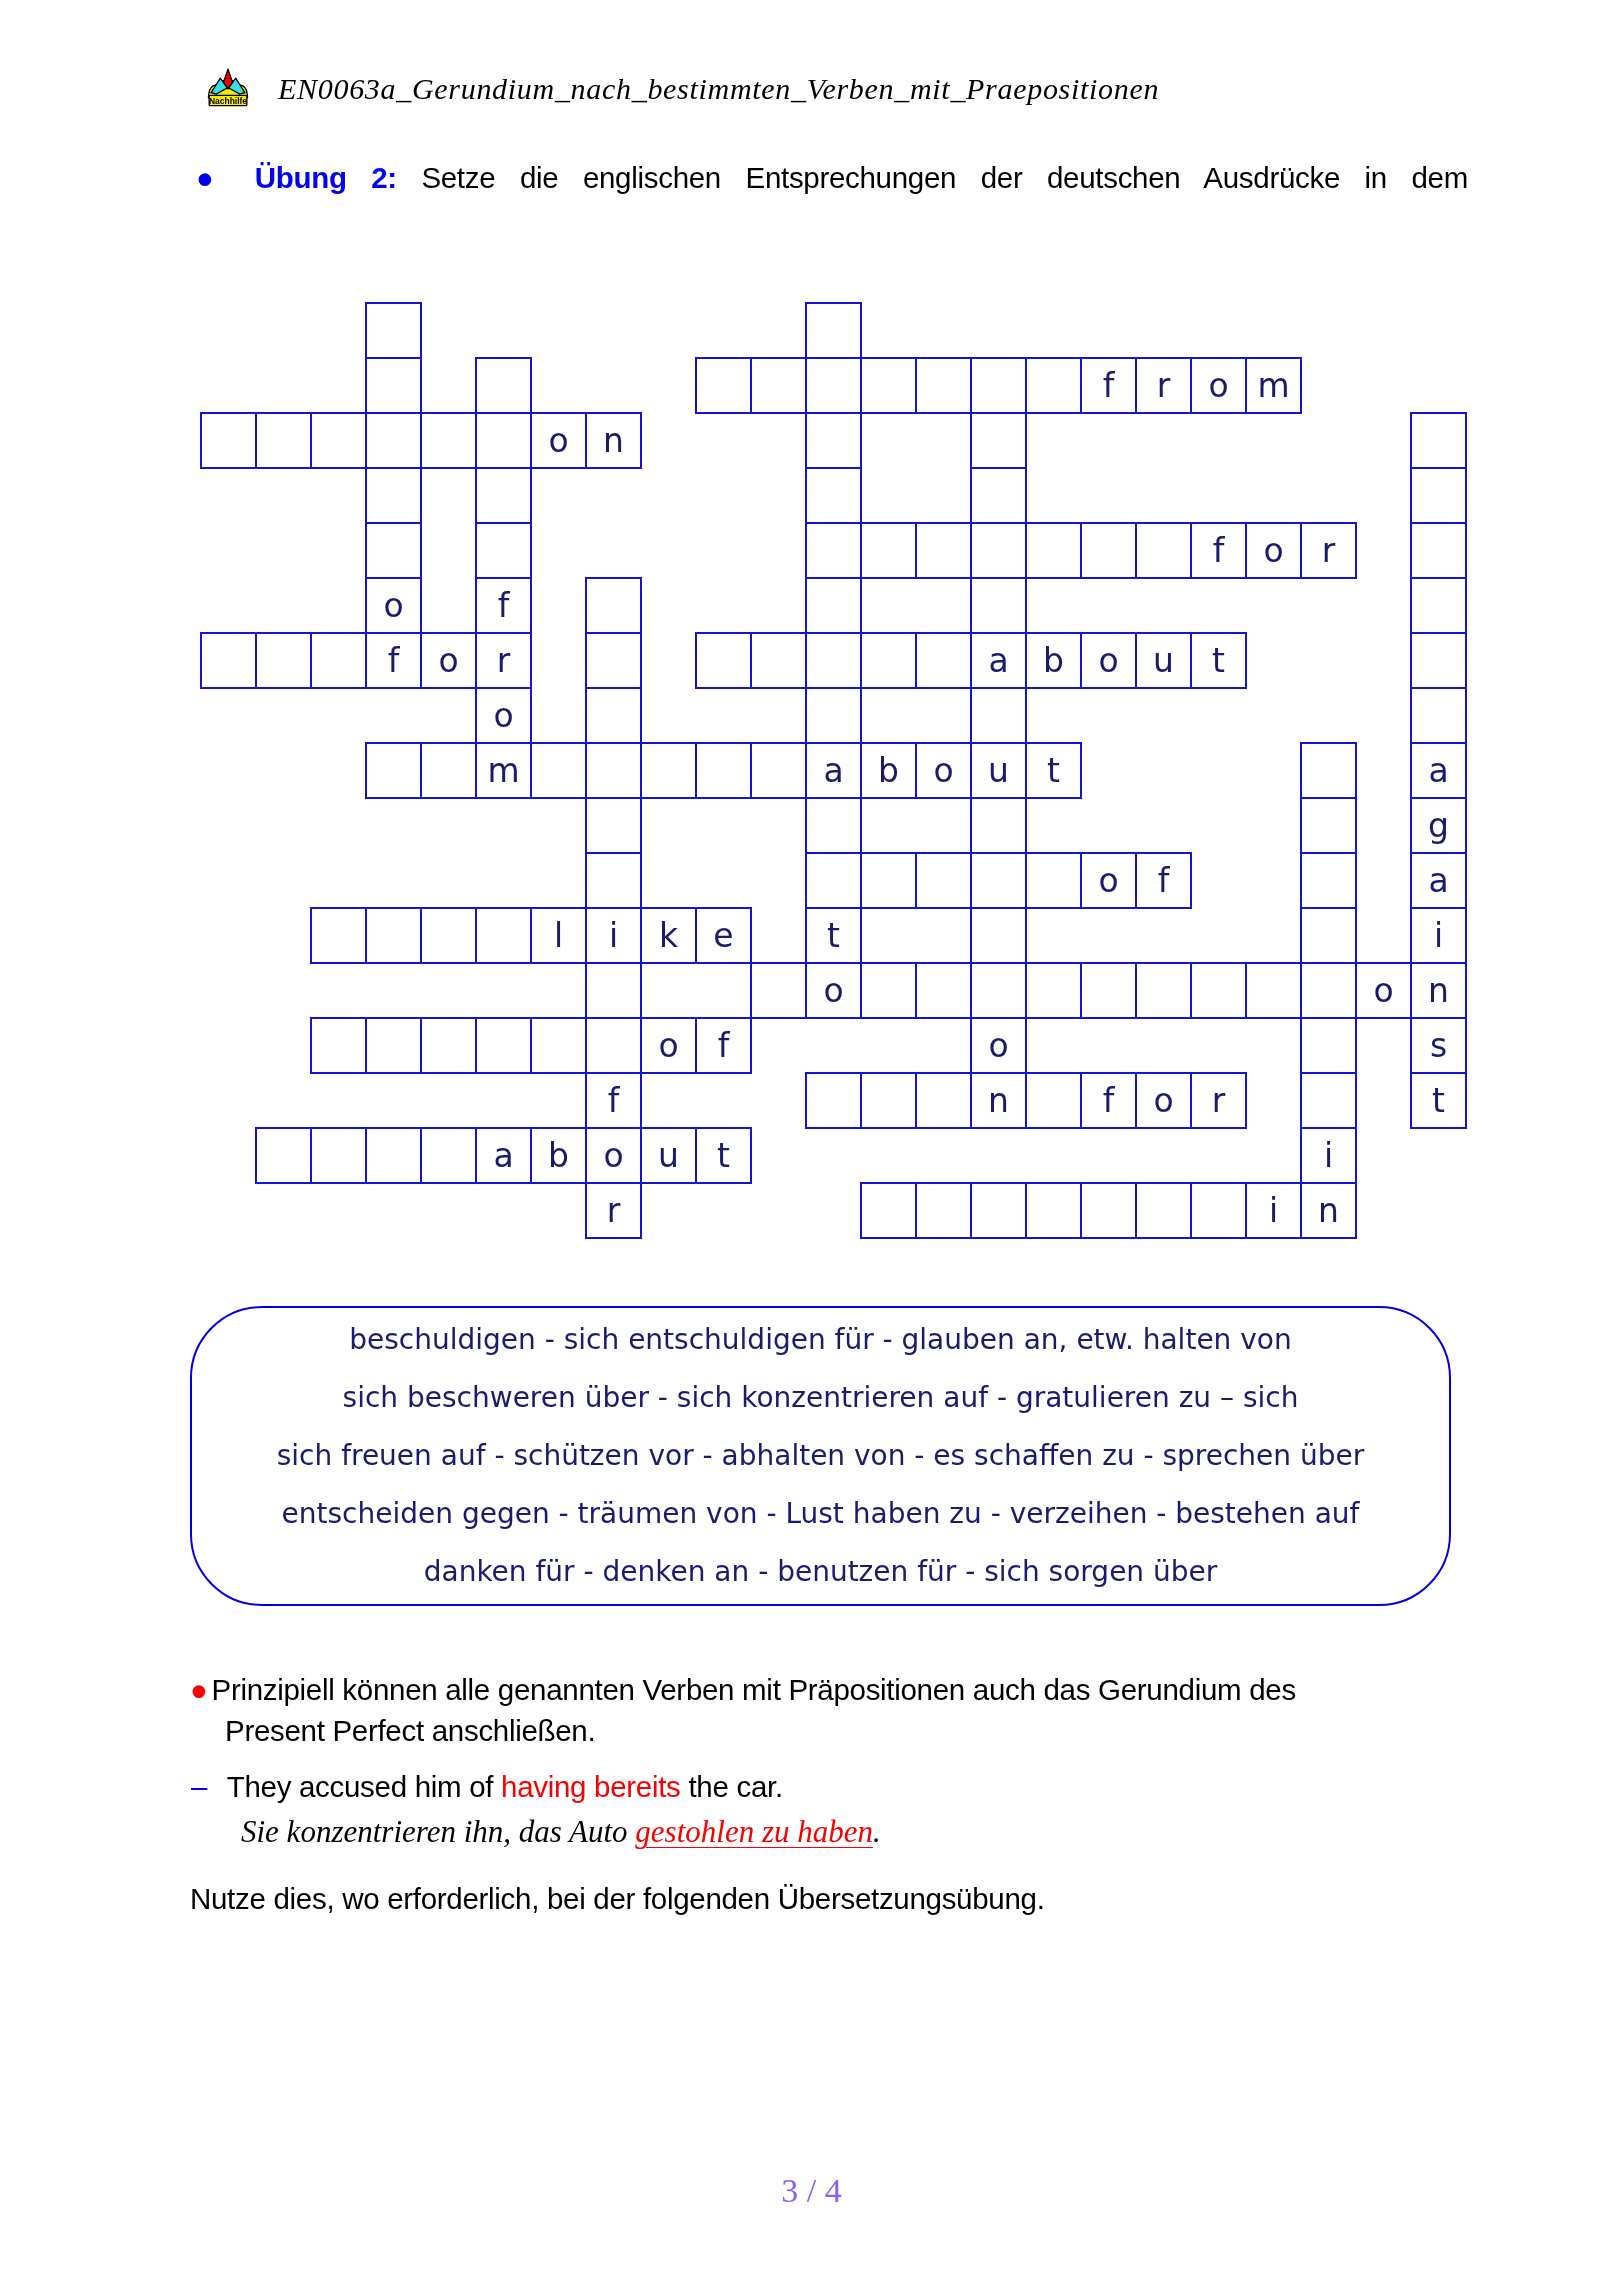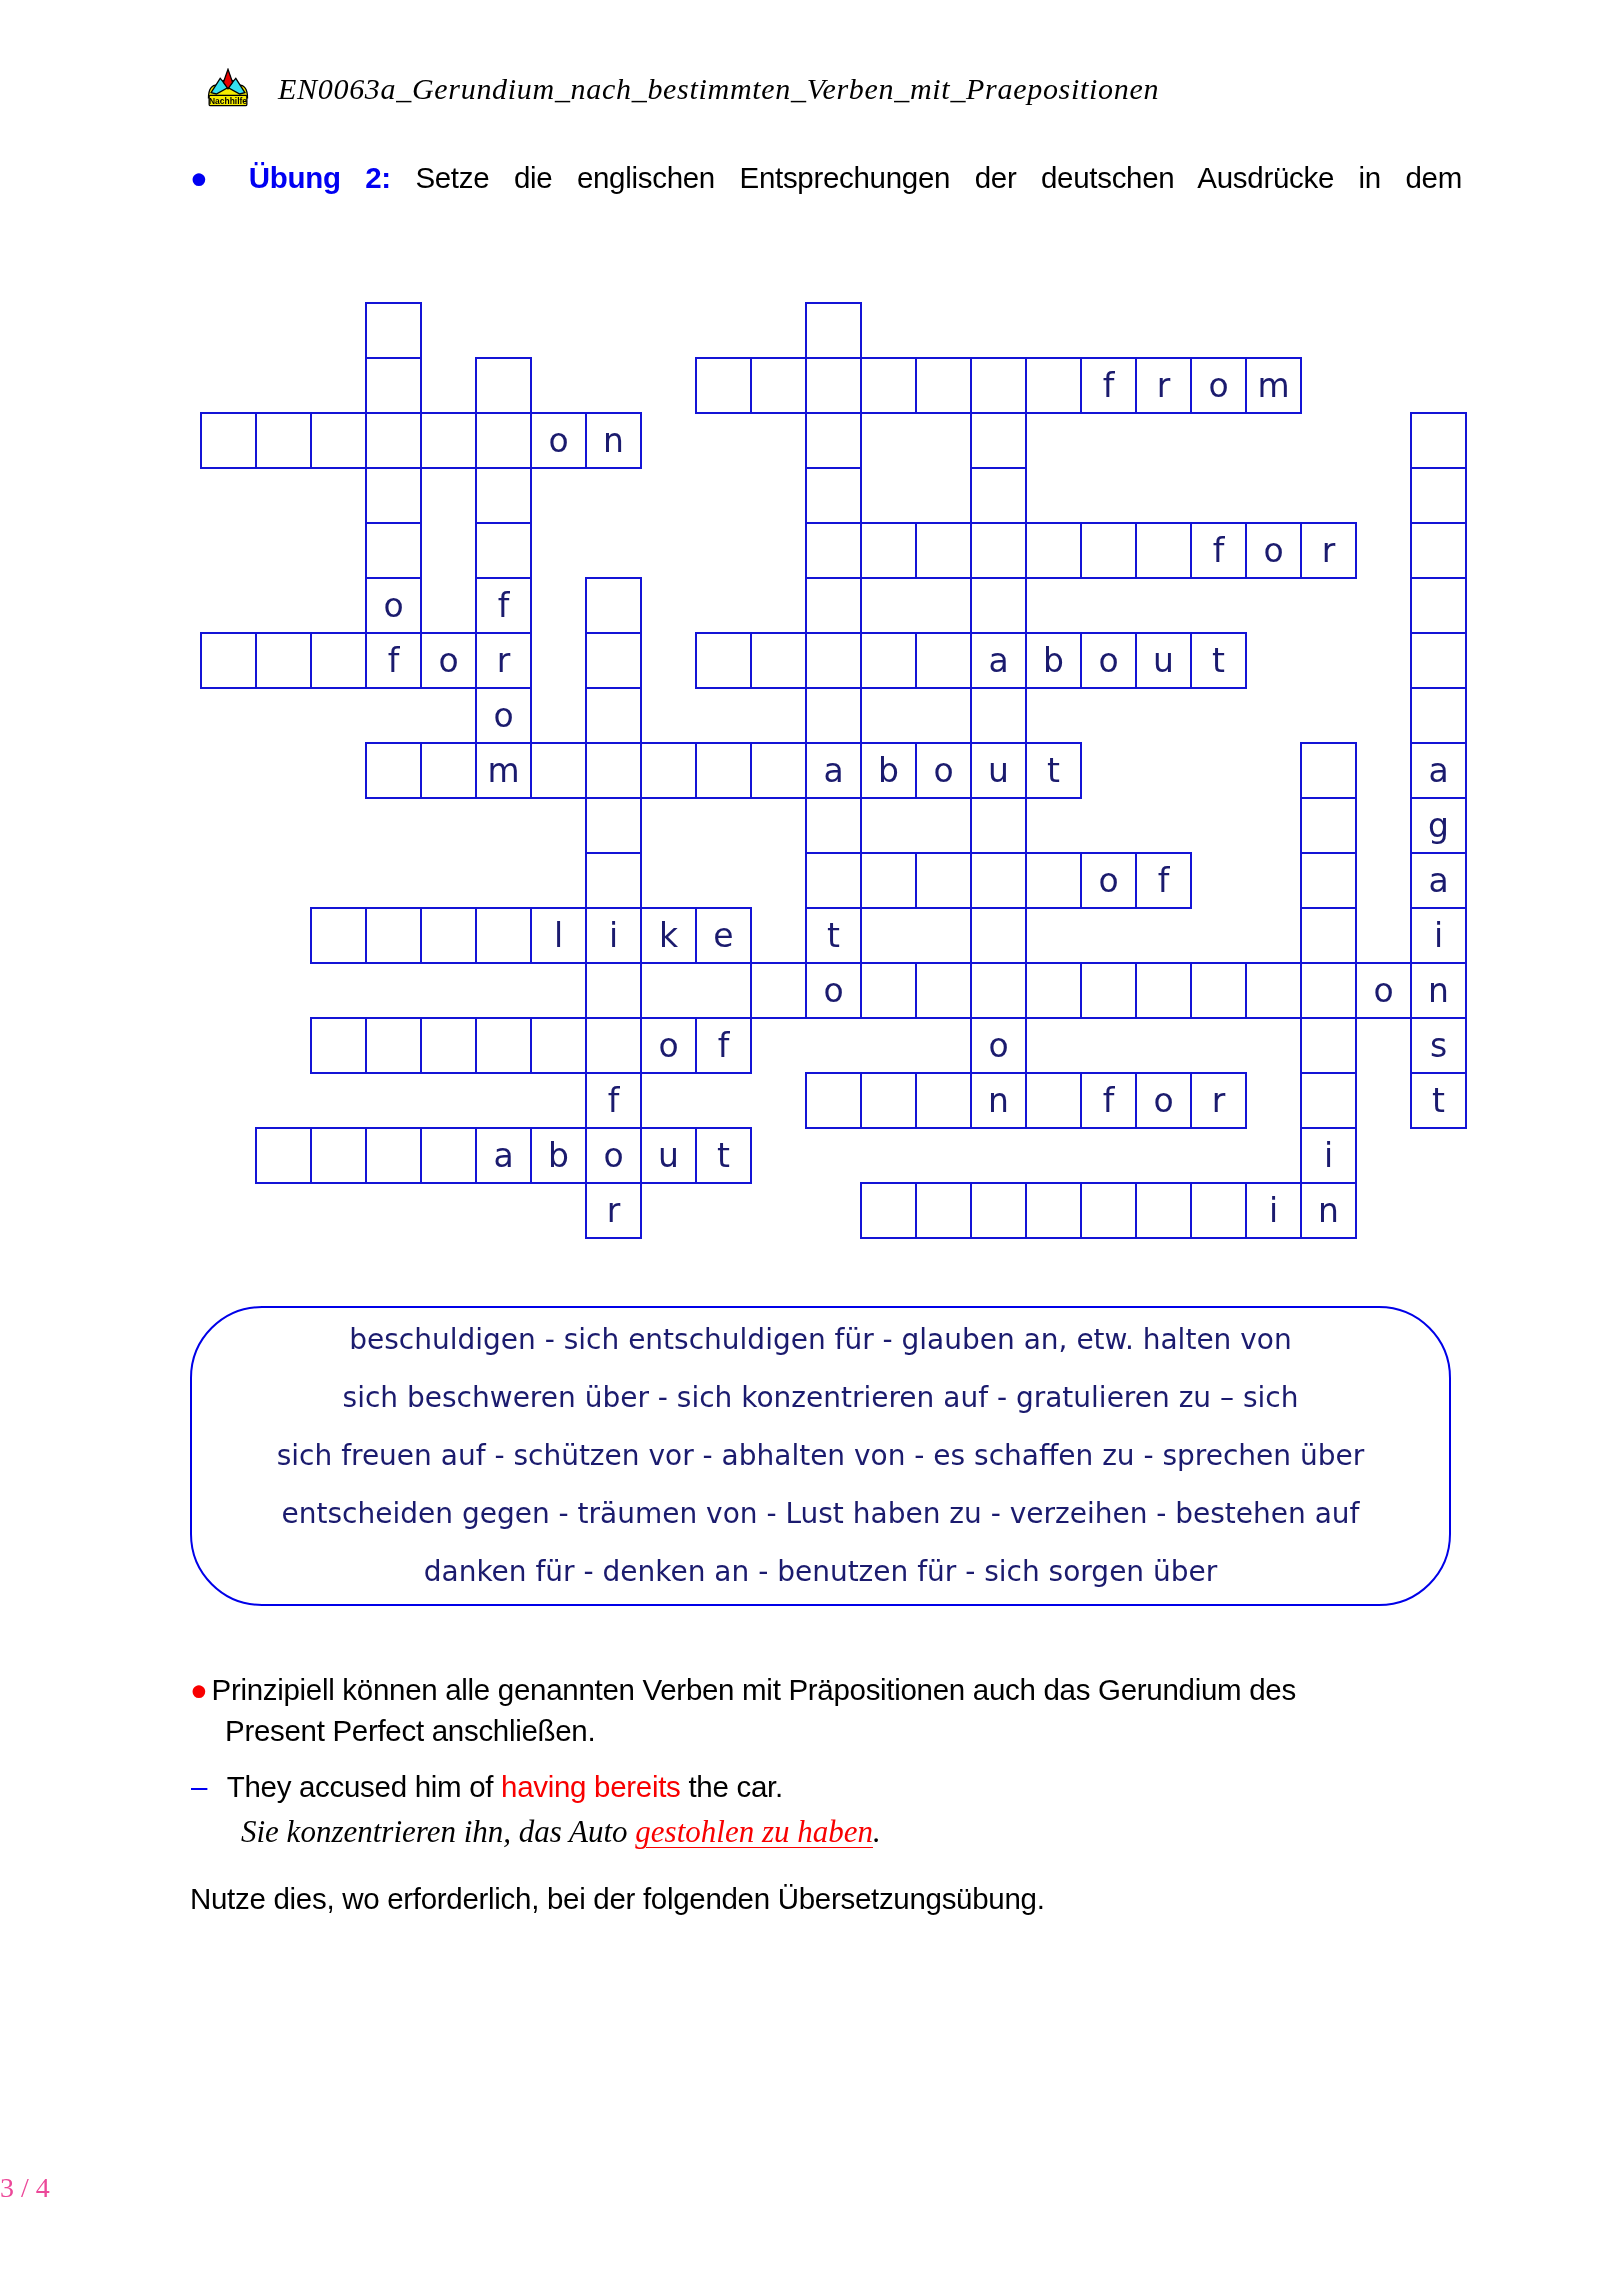--- a/index.html
+++ b/index.html
@@ -3,21 +3,21 @@
 <meta charset="utf-8">
 <style>
   html,body{margin:0;padding:0;background:#ffffff;}
   #page{position:relative;width:1623px;height:2295px;background:#ffffff;overflow:hidden;
         font-family:"Liberation Sans",sans-serif;color:#000;}
   
   #logo{position:absolute;left:207px;top:68px;width:42px;height:39px;}
   #hdr-title{position:absolute;left:278px;top:72px;font-family:"Liberation Serif",serif;
              font-style:italic;font-size:30px;letter-spacing:0.7px;color:#000;white-space:nowrap;}
   
-  #intro{position:absolute;left:190px;top:157px;width:1272px;font-size:29.5px;line-height:41px;
+  #intro{position:absolute;left:196px;top:157px;width:1272px;font-size:29.5px;line-height:41px;
          letter-spacing:-0.3px;}
   .just{text-align:justify;text-align-last:justify;}
   .blue-bold{color:#0000f2;font-weight:bold;}
   
   #crossword{position:absolute;left:0;top:0;}
   .cw-cell{position:absolute;width:57px;height:57px;border:2px solid #1414d6;box-sizing:border-box;
            background:#ffffff;display:flex;align-items:center;justify-content:center;
            font-family:"DejaVu Sans",sans-serif;font-size:33px;color:#1b1b6e;}
   
   #word-box{position:absolute;left:190px;top:1306px;width:1261px;height:300px;
@@ -33,22 +33,22 @@
   #note3{left:191px;top:1770px;}
   #note3 .txt{margin-left:19.6px;}
   #note4{left:241px;top:1814px;font-family:"Liberation Serif",serif;font-style:italic;
          font-size:31px;letter-spacing:0;}
   #note5{left:190px;top:1882px;}
   .red{color:#f80000;}
   .blue{color:#0000f2;}
   .red-bullet{color:#f80000;}
   #note4 .red{ text-decoration:underline; text-decoration-thickness:1.3px; text-underline-offset:5.2px;}
   
-  #footer{position:absolute;left:0;top:2172px;width:1623px;
-          font-family:"Liberation Serif",serif;font-size:28px;color:#ec4899;}
+  #footer{position:absolute;left:0;top:2172px;width:1623px;text-align:center;
+          font-family:"Liberation Serif",serif;font-size:34px;color:#8b5cf6;}
 </style>
 </head>
 <body>
 
 <div id="page">
 
   <div id="logo">
     <svg width="42" height="39" viewBox="0 0 64 60">
       <path d="M2 38 Q2 18 16 18 Q32 2 48 18 Q62 18 62 38 Z" fill="#f6ec00" stroke="#000" stroke-width="2" transform="translate(0,8)"></path>
       <polygon points="6,38 20,16 32,30 14,40" fill="#35e0f0" stroke="#000" stroke-width="2"></polygon>

